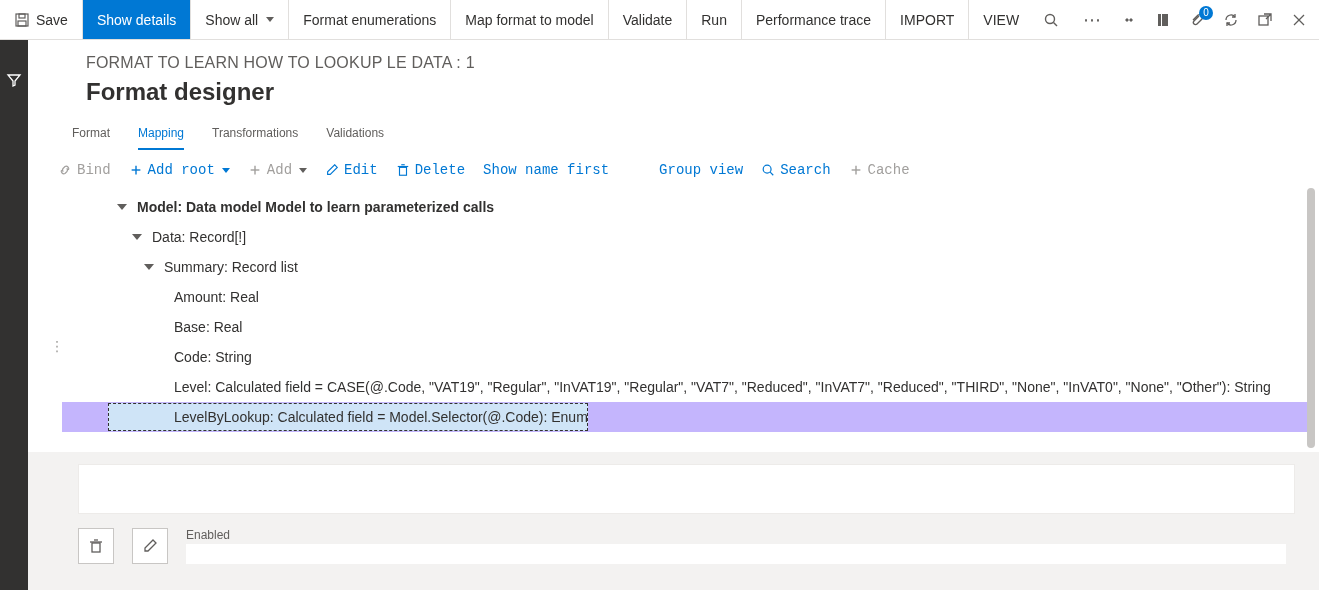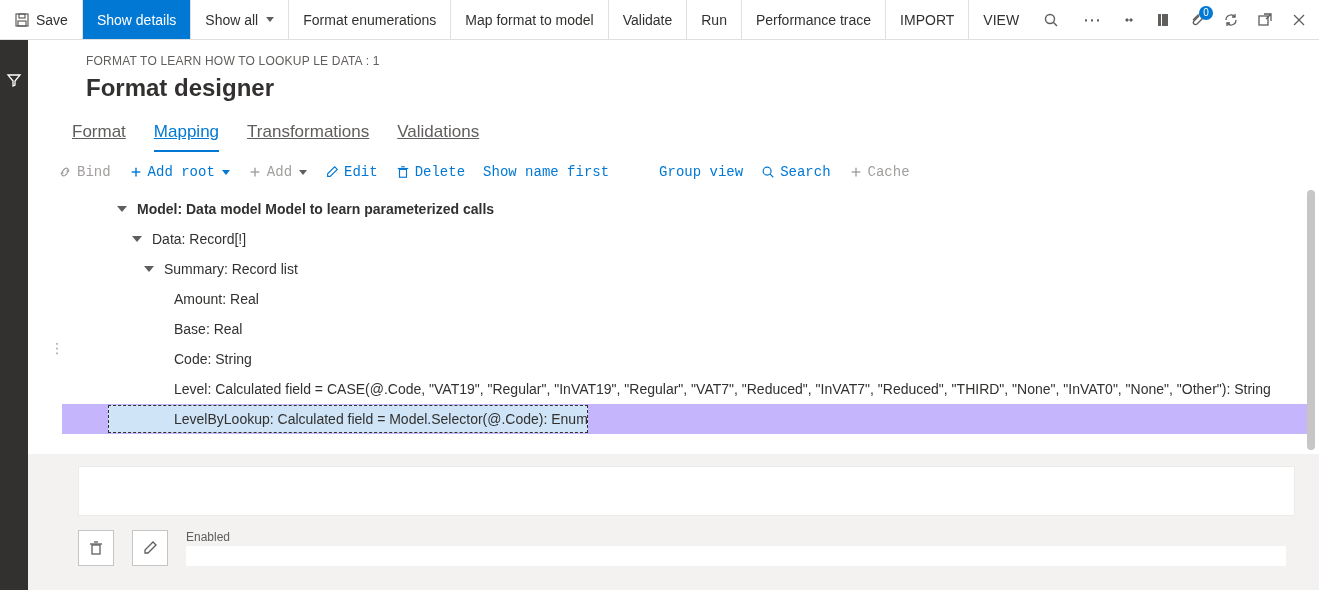--- a/index.html
+++ b/index.html
@@ -109,42 +109,41 @@
     flex-direction: column;
     background: #f3f2f1;
     min-width: 0;
   }
   .content-card {
     margin: 0 0 0 0;
     background: #fff;
     padding: 14px 24px 0 24px;
   }
   .breadcrumb {
-    font-size: 12px;
+    font-size: 16px;
     color: #605e5c;
     letter-spacing: 0.2px;
     margin-left: 34px;
   }
   .page-title {
     font-size: 24px;
     font-weight: 600;
     margin: 6px 0 14px 34px;
   }
   .tabs {
     display: flex;
     gap: 28px;
     margin-left: 20px;
     border-bottom: 0;
   }
   .tab {
-    font-size: 17px;
+    font-size: 12px;
     color: #605e5c;
     padding: 6px 0 8px 0;
     cursor: pointer;
-    text-decoration: underline;
   }
   .tab.active {
     color: #0078d4;
     border-bottom: 2px solid #0078d4;
     font-weight: 400;
   }
   .toolbar {
     display: flex;
     align-items: center;
     gap: 18px;

